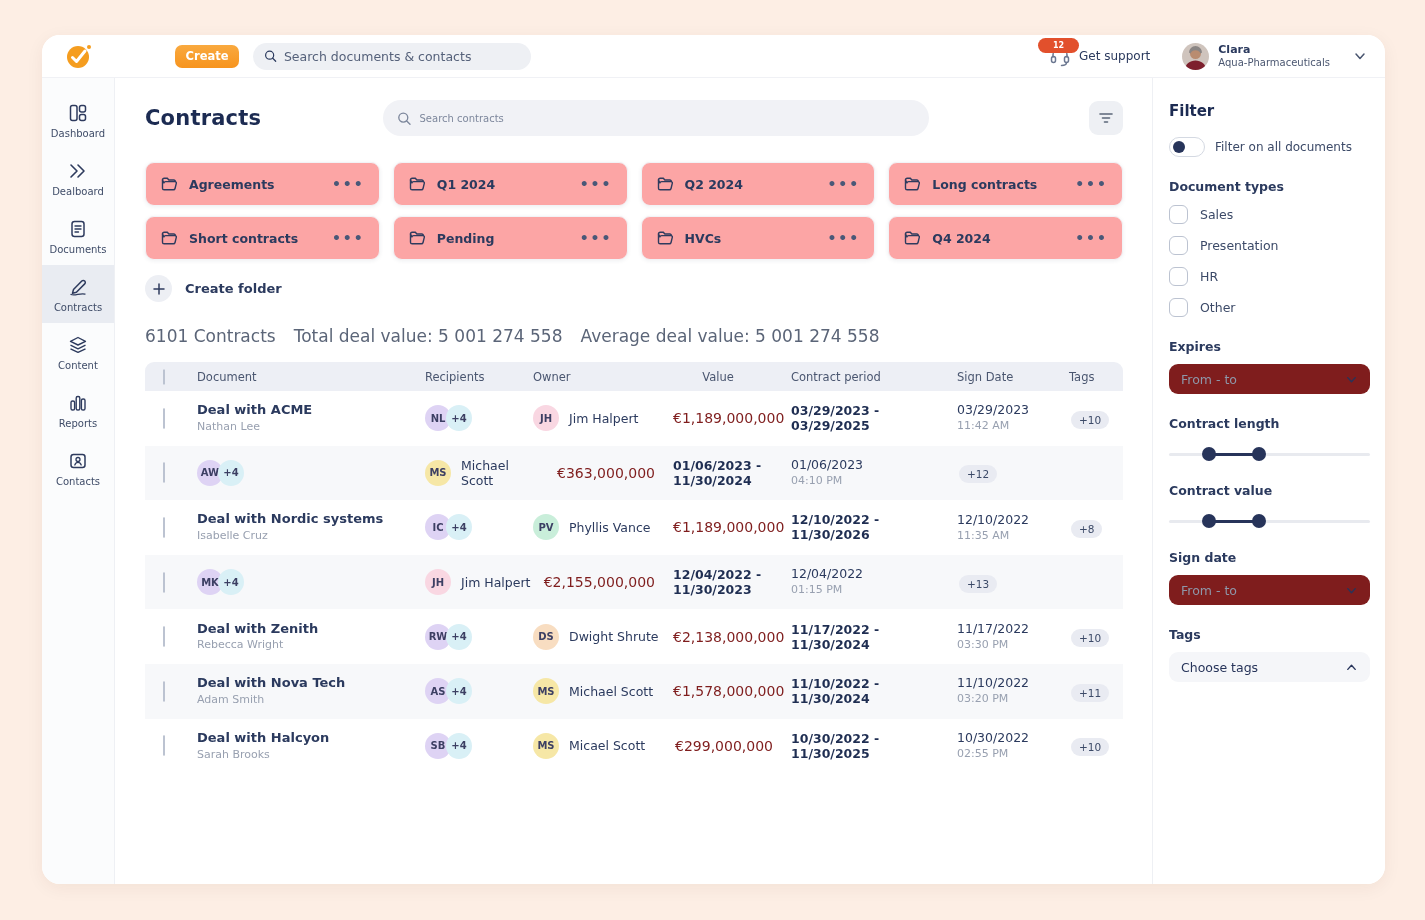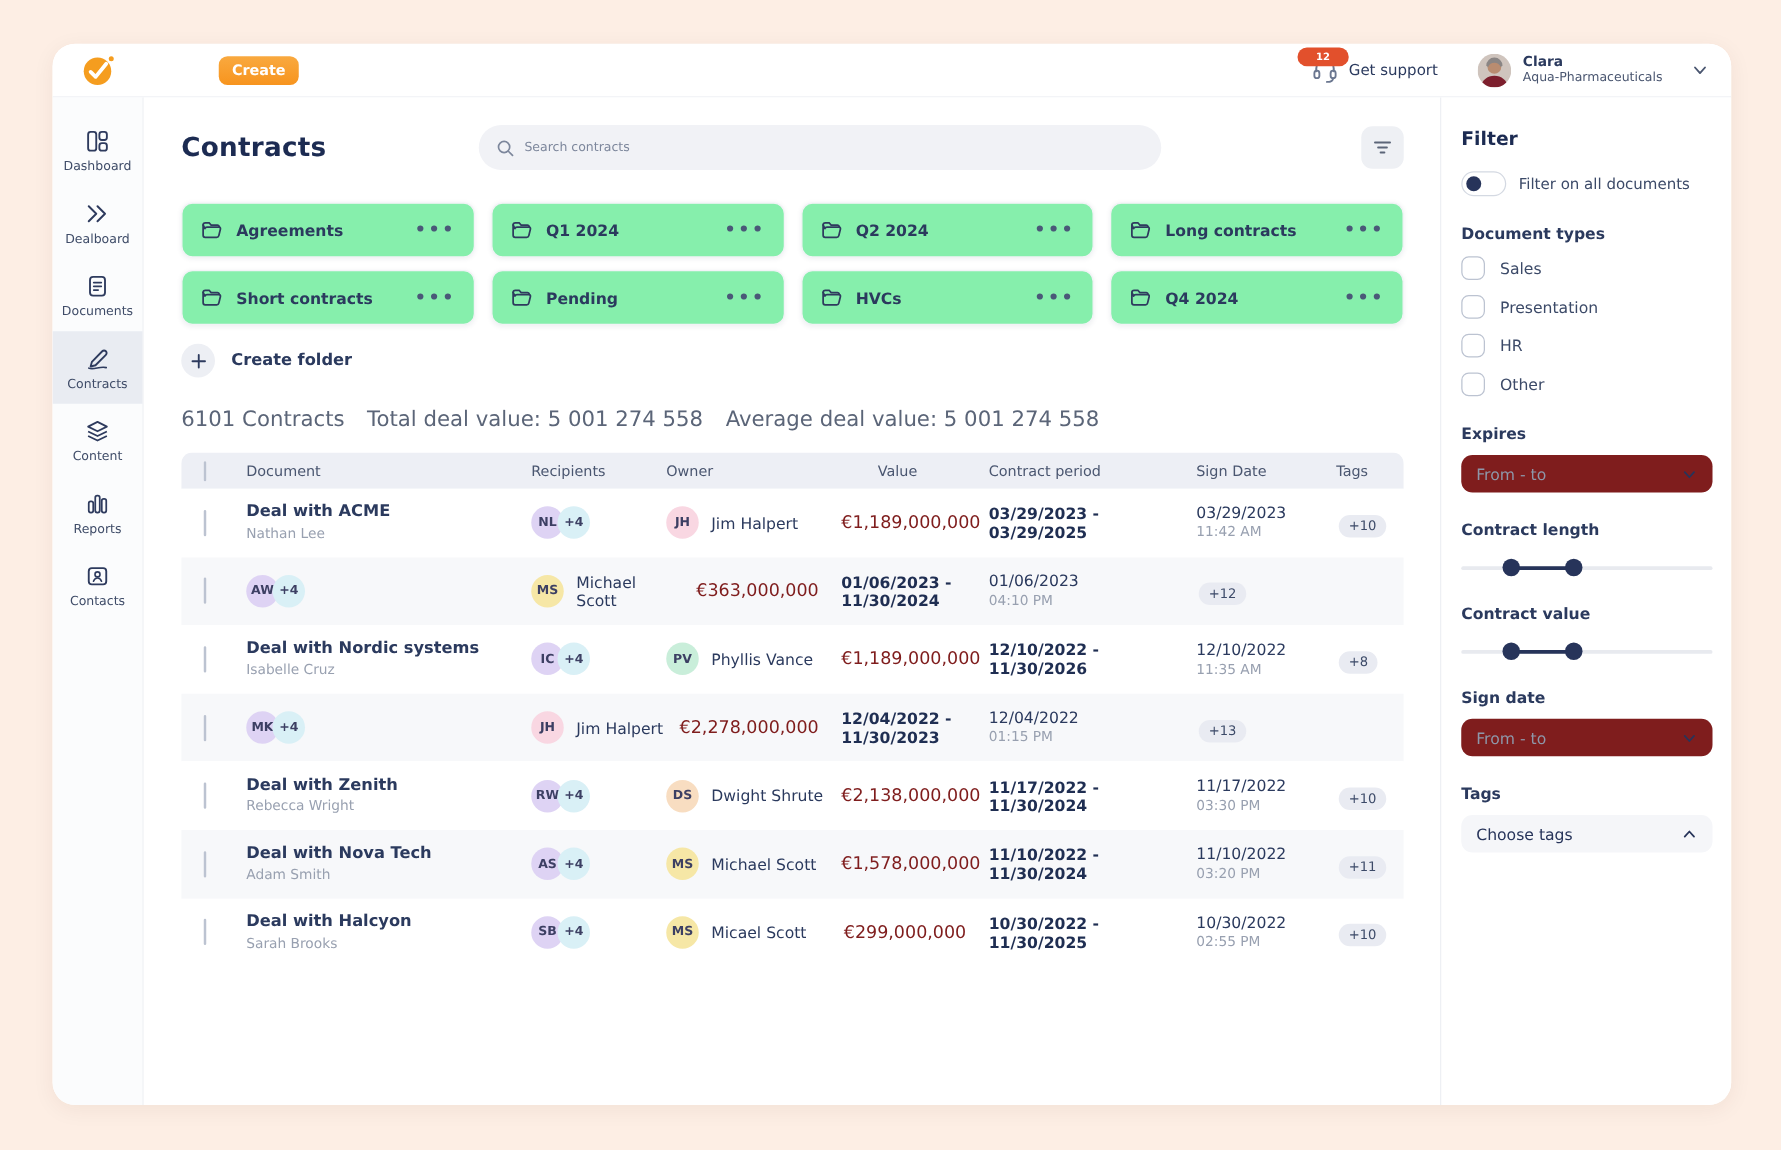--- a/index.html
+++ b/index.html
@@ -60,21 +60,21 @@
   }
   .main-search input { font-size:10px; }
   .main-search input::placeholder { color:#7d879c; }
   .filter-btn {
     margin-left:auto; width:34px; height:34px; border-radius:9px; background:#eef0f4; border:none;
     display:flex; align-items:center; justify-content:center; cursor:pointer;
   }
   
   .folders { margin-top:26px; display:grid; grid-template-columns:repeat(4,1fr); gap:10px 13px; }
   .folder-card {
-    height:44px; background:#86efac; border:1px solid #f2f3f6; border-radius:9px;
+    height:44px; background:#fca5a5; border:1px solid #f2f3f6; border-radius:9px;
     box-shadow:0 1px 4px rgba(25,39,70,.07);
     display:flex; align-items:center; padding:0 14px; gap:11px; cursor:pointer;
   }
   .folder-label { font-size:12.5px; font-weight:600; color:#2b3a5e; flex:1; }
   .dots { color:#4a5878; font-size:14px; letter-spacing:2px; line-height:0; cursor:pointer; font-weight:700; }
   .create-folder { margin-top:15px; display:flex; align-items:center; gap:13px; cursor:pointer; width:max-content; }
   .plus-circle { width:27px; height:27px; border-radius:50%; background:#edeff4; display:flex; align-items:center; justify-content:center; }
   .create-folder-label { font-size:13px; font-weight:600; color:#2b3a5e; }
   .stats { margin-top:24px; display:flex; gap:18px; font-size:17px; color:#5b6578; }
   
@@ -132,20 +132,27 @@
 
   <div class="topbar">
     <div class="logo-cell">
       <svg class="icon" width="30" height="30" viewBox="0 0 30 30">
         <circle cx="14" cy="16" r="11" fill="#f59d1f"></circle>
         <circle cx="25" cy="6" r="2" fill="#f59d1f"></circle>
         <path d="M8.5 16.5 l4 4 L21 10" stroke="#fff" stroke-width="3" fill="none" stroke-linecap="round" stroke-linejoin="round"></path>
       </svg>
     </div>
     <button class="btn-create">Create</button>
+    <div class="top-search">
+      <svg class="icon" width="14" height="14" viewBox="0 0 16 16">
+        <circle cx="7" cy="7" r="5" fill="none" stroke="#2b3a5e" stroke-width="1.5"></circle>
+        <line x1="10.8" y1="10.8" x2="14.5" y2="14.5" stroke="#2b3a5e" stroke-width="1.5" stroke-linecap="round"></line>
+      </svg>
+      <input type="text" placeholder="Search documents &amp; contacts" style="">
+    </div>
     <div class="support">
       <div class="headset-wrap">
         <svg class="icon" width="24" height="24" viewBox="0 0 24 24">
           <path d="M5 13 v-2 a7 7 0 0 1 14 0 v2" fill="none" stroke="#6b7790" stroke-width="1.6" stroke-linecap="round"></path>
           <rect x="3.5" y="12.5" width="4" height="6" rx="2" fill="none" stroke="#6b7790" stroke-width="1.5"></rect>
           <rect x="16.5" y="12.5" width="4" height="6" rx="2" fill="none" stroke="#6b7790" stroke-width="1.5"></rect>
           <path d="M18.5 18.5 c0 2.2 -2.5 3 -5 3" fill="none" stroke="#6b7790" stroke-width="1.5" stroke-linecap="round"></path>
         </svg>
         <span class="badge">12</span>
       </div>
@@ -412,21 +419,21 @@
         <div class="trow">
           <div><span class="cb"></span></div>
           <div class="recips">
             <span class="av" style="background: rgb(222, 211, 244);">MK</span>
             <span class="av extra" style="background: rgb(217, 240, 246);">+4</span>
           </div>
           <div class="owner-cell">
             <span class="av" style="background: rgb(249, 215, 226);">JH</span>
             <span>Jim Halpert</span>
           </div>
-          <div class="value-cell">€2,278,000,000</div>
+          <div class="value-cell">€2,155,000,000</div>
           <div class="period-cell">12/04/2022 - 11/30/2023</div>
           <div>
             <div class="sign-date">12/04/2022</div>
             <div class="sign-time">01:15 PM</div>
           </div>
           <div><span class="tag-pill">+13</span></div>
         </div>
 
         <div class="trow">
           <div><span class="cb"></span></div>

